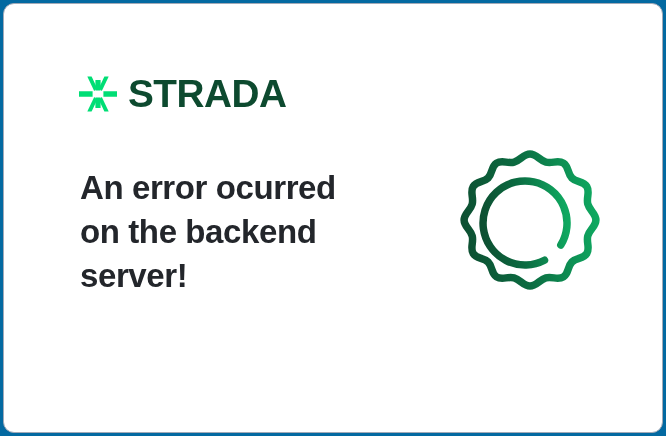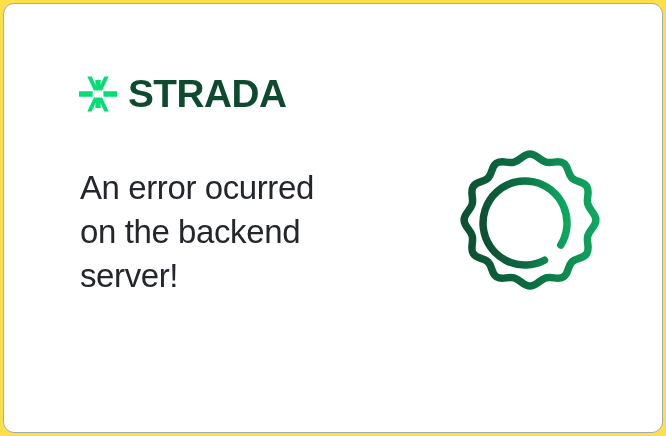--- a/index.html
+++ b/index.html
@@ -11,21 +11,21 @@
     width: 666px;
     height: 436px;
     font-family: "Liberation Sans", sans-serif;
     -webkit-font-smoothing: antialiased;
   }
 
   .screen {
     position: relative;
     width: 666px;
     height: 436px;
-    background: #fde047;
+    background: #0369a1;
     box-sizing: border-box;
   }
 
   
   .card {
     position: absolute;
     left: 3px;
     top: 3px;
     width: 660px;
     height: 430px;
@@ -66,21 +66,21 @@
 
   
   .headline {
     position: absolute;
     left: 76px;
     top: 162px;
     width: 300px;
     margin: 0;
     font-family: "Liberation Sans", sans-serif;
     font-size: 33px;
-    font-weight: 400;
+    font-weight: 700;
     line-height: 1.33;
     letter-spacing: -0.4px;
     color: #23262b;
     white-space: pre-line;
   }
 
   
   .gear {
     position: absolute;
     left: 444px;

